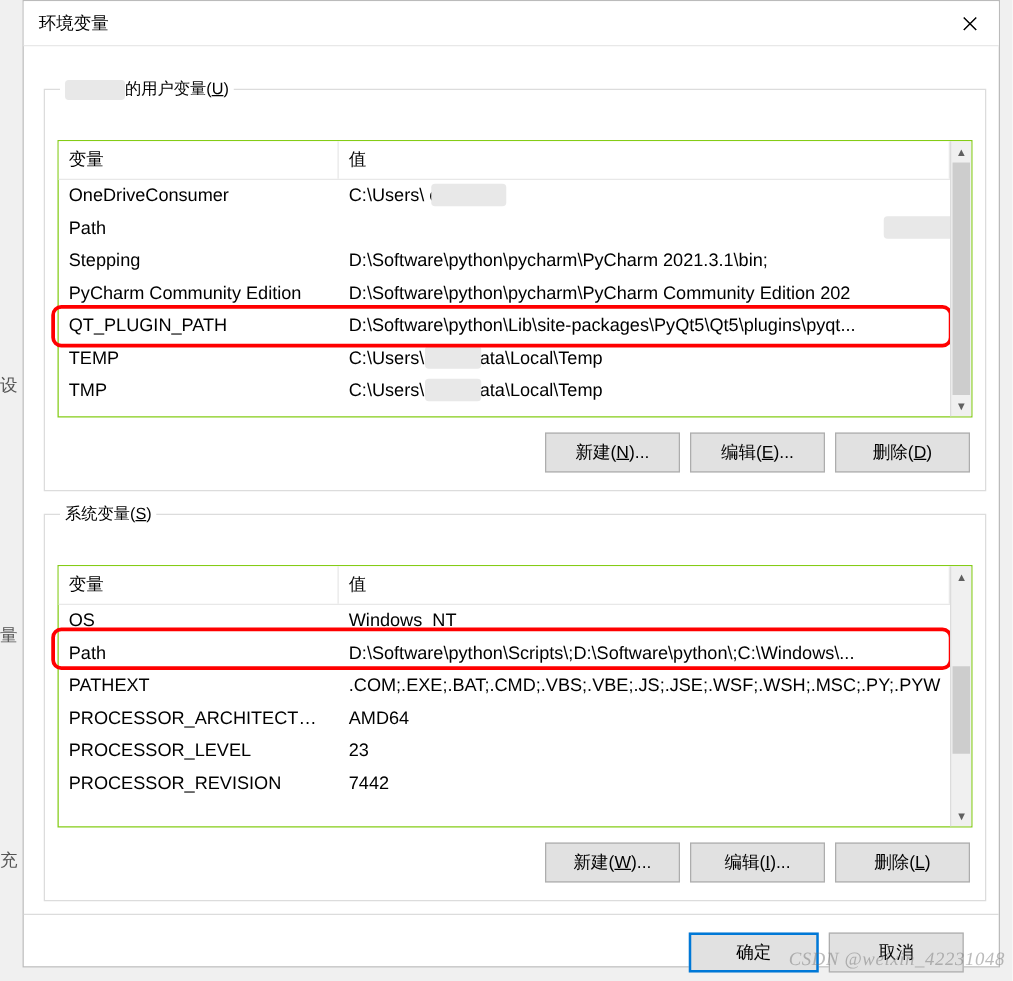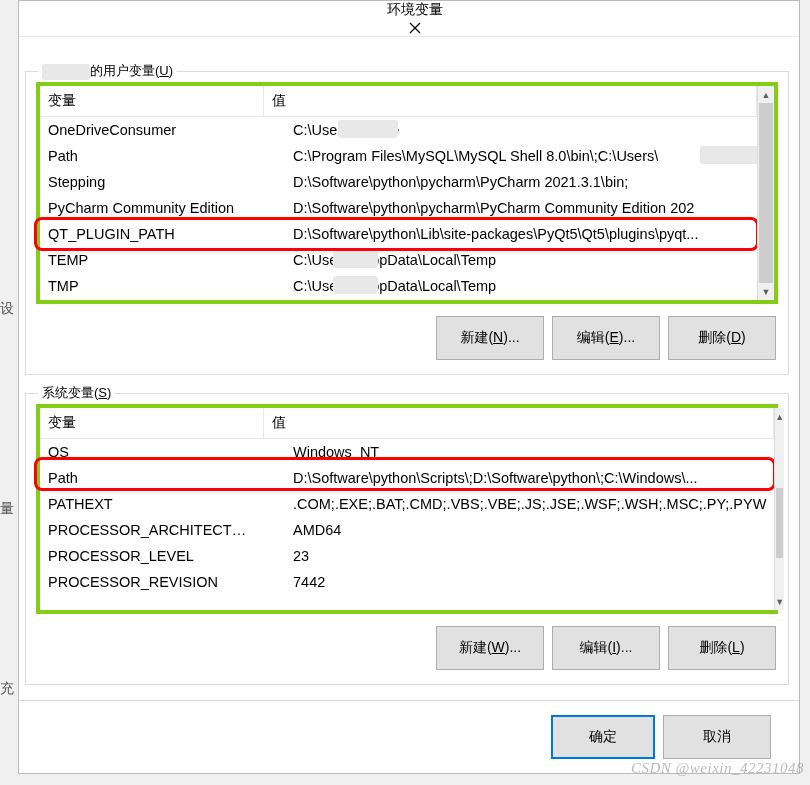--- a/index.html
+++ b/index.html
@@ -4,58 +4,58 @@
   <style>
     * { box-sizing: border-box; margin: 0; padding: 0; font-family: "Microsoft YaHei", "Segoe UI", Tahoma, sans-serif; }
     body { background: #f0f0f0; width: 810px; height: 785px; overflow: hidden; position: relative; }
     .dialog {
       position: absolute; left: 18px; top: 0; width: 782px; height: 774px;
       background: #ffffff; border: 1px solid #bbbbbb;
       display: flex; flex-direction: column;
     }
     .titlebar {
       height: 36px; display: flex; align-items: center; justify-content: space-between;
-      padding: 0 0 0 12px; background: #ffffff; border-bottom: 1px solid #e8e8e8; flex-direction: column;
+      padding: 0 0 0 12px; background: #ffffff; border-bottom: 1px solid #e8e8e8;
     }
     .titlebar .title { font-size: 14px; color: #000; }
     .close-btn {
       width: 46px; height: 36px; display: flex; align-items: center; justify-content: center;
       font-size: 16px; cursor: pointer; color: #333;
     }
-    .content { flex: 1; padding: 14px 10px 10px 6px; display: flex; flex-direction: column; gap: 18px; }
+    .content { flex: 1; padding: 14px 10px 10px 16px; display: flex; flex-direction: column; gap: 18px; }
 
     .group { border: 1px solid #dcdcdc; padding: 10px 10px 14px 10px; position: relative; }
     .group-label {
       position: absolute; top: -10px; left: 12px; background: #fff; padding: 0 4px;
       font-size: 13px; color: #000;
     }
     .group-label .u { text-decoration: underline; }
 
-    .list-wrap { border: 4px solid #84cc16; position: relative; display: flex; }
+    .list-wrap { border: 1px solid #84cc16; position: relative; display: flex; margin-top: 30px; }
     .list-table { flex: 1; }
     .list-header {
       display: flex; background: #ffffff; border-bottom: 1px solid #e8e8e8;
     }
     .list-header .col {
       padding: 6px 8px; font-size: 14px; color: #000; border-right: 1px solid #e8e8e8;
     }
     .list-body { position: relative; }
-    .row { display: flex; min-height: 26px; align-items: center; position: relative; gap: 21px; }
+    .row { display: flex; min-height: 26px; align-items: center; position: relative; }
     .row .cell { padding: 3px 8px; font-size: 14.5px; color: #000; white-space: nowrap; overflow: hidden; text-overflow: ellipsis; }
     .col1 { width: 224px; flex-shrink: 0; }
     .col2 { flex: 1; }
     .scroll-bar {
       width: 17px; background: #f0f0f0; border-left: 1px solid #dcdcdc; position: relative;
     }
     .scroll-thumb { position: absolute; left: 1px; right: 1px; background: #cdcdcd; }
     .scroll-btn { width: 100%; height: 17px; display:flex; align-items:center; justify-content:center; font-size:9px; color:#606060;}
 
     .btn-row { display: flex; justify-content: flex-end; gap: 8px; margin-top: 12px; padding-right: 2px; }
     .btn {
-      min-width: 108px; height: 44px; padding: 0 10px;
+      min-width: 108px; height: 32px; padding: 0 10px;
       border: 1px solid #adadad; background: #e1e1e1;
       font-size: 14px; color: #000; display: flex; align-items: center; justify-content: center;
       cursor: pointer;
     }
     .btn .u { text-decoration: underline; }
 
     .footer { border-top: 1px solid #dcdcdc; padding: 14px 28px; display: flex; justify-content: flex-end; gap: 8px; }
     .btn.primary { border: 2px solid #0078d7; background: #e1e1e1; min-width: 104px; }
 
     .redbox { border: 3px solid #ff0000; border-radius: 8px; position: absolute; pointer-events: none; }
@@ -100,21 +100,20 @@
             <div class="col col1">变量</div>
             <div class="col col2">值</div>
           </div>
           <div class="list-body">
             <div class="row">
                 <div class="cell col1">OneDriveConsumer</div>
                 <div class="cell col2">C:\Users\            eDrive</div>
               </div>
             <div class="row">
                 <div class="cell col1">Path</div>
-                <div class="cell col2">C:\Program Files\MySQL\MySQL Shell 8.0\bin\;C:\Users\</div>
               </div>
             <div class="row">
                 <div class="cell col1">Stepping</div>
                 <div class="cell col2">D:\Software\python\pycharm\PyCharm 2021.3.1\bin;</div>
               </div>
             <div class="row">
                 <div class="cell col1">PyCharm Community Edition</div>
                 <div class="cell col2">D:\Software\python\pycharm\PyCharm Community Edition 202</div>
               </div>
             <div class="row">

